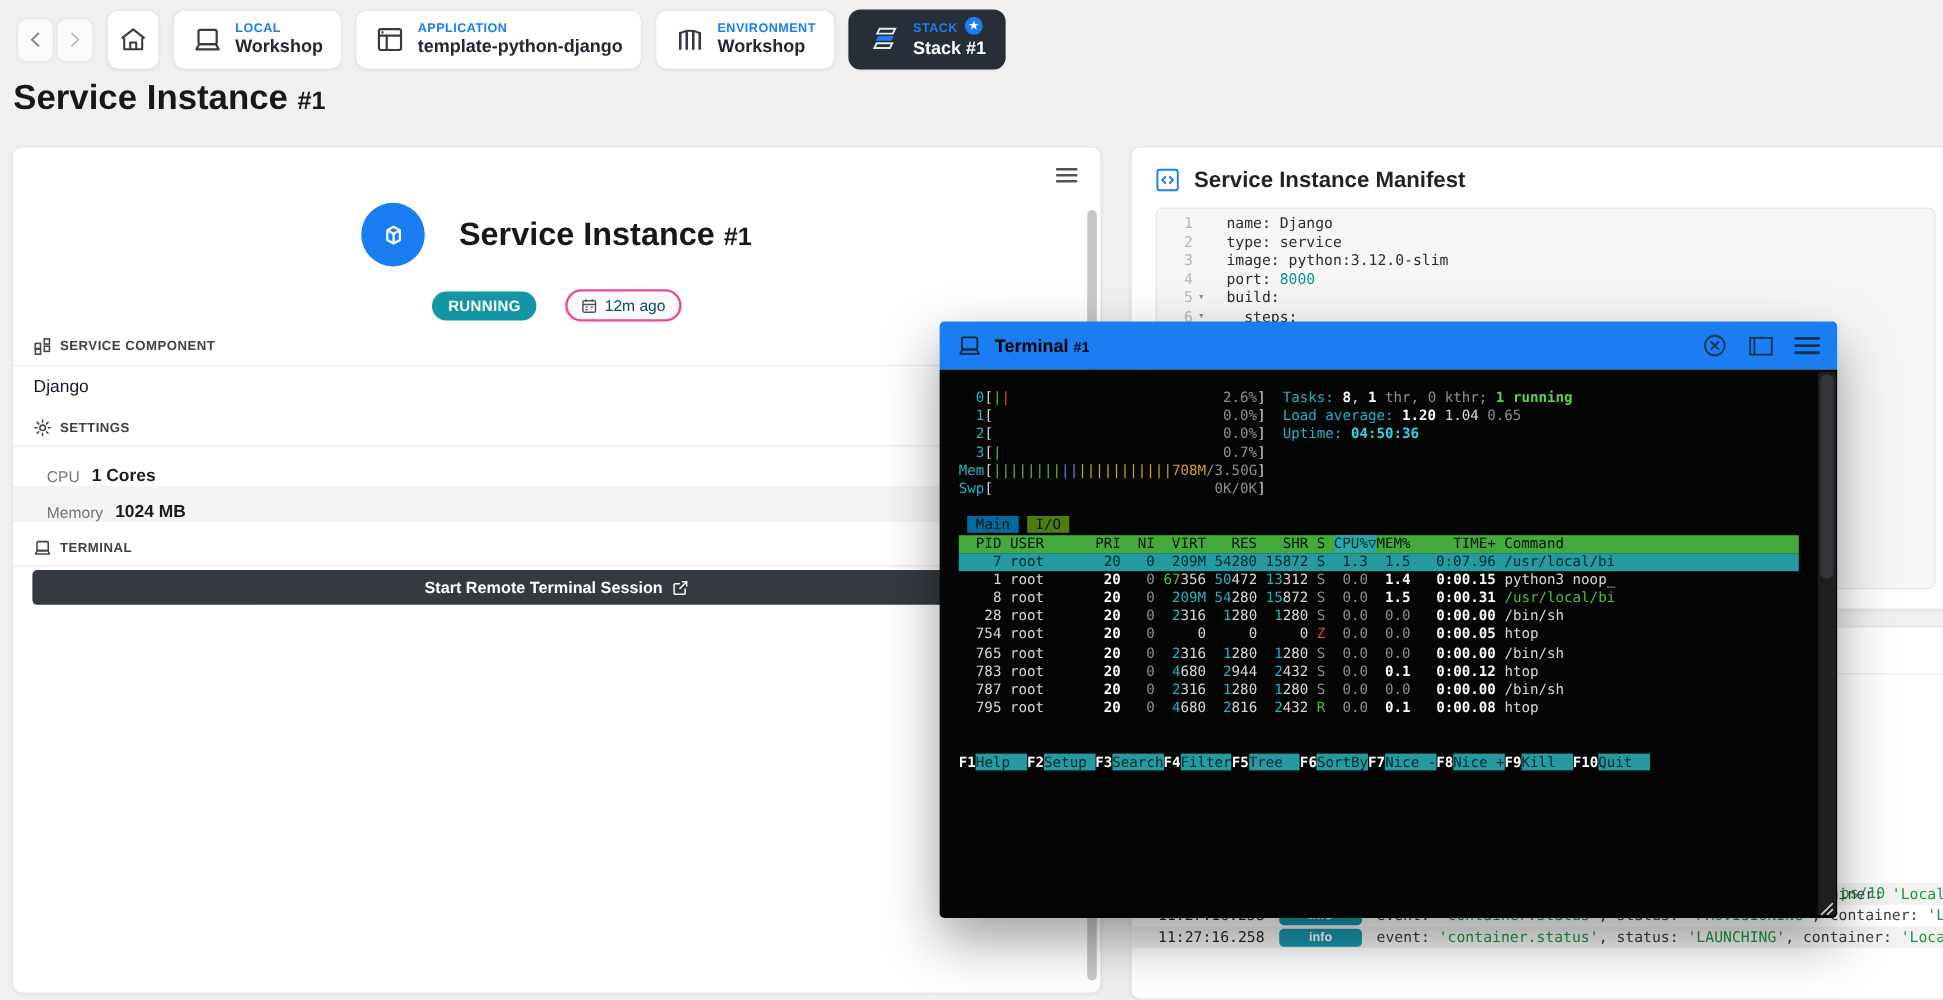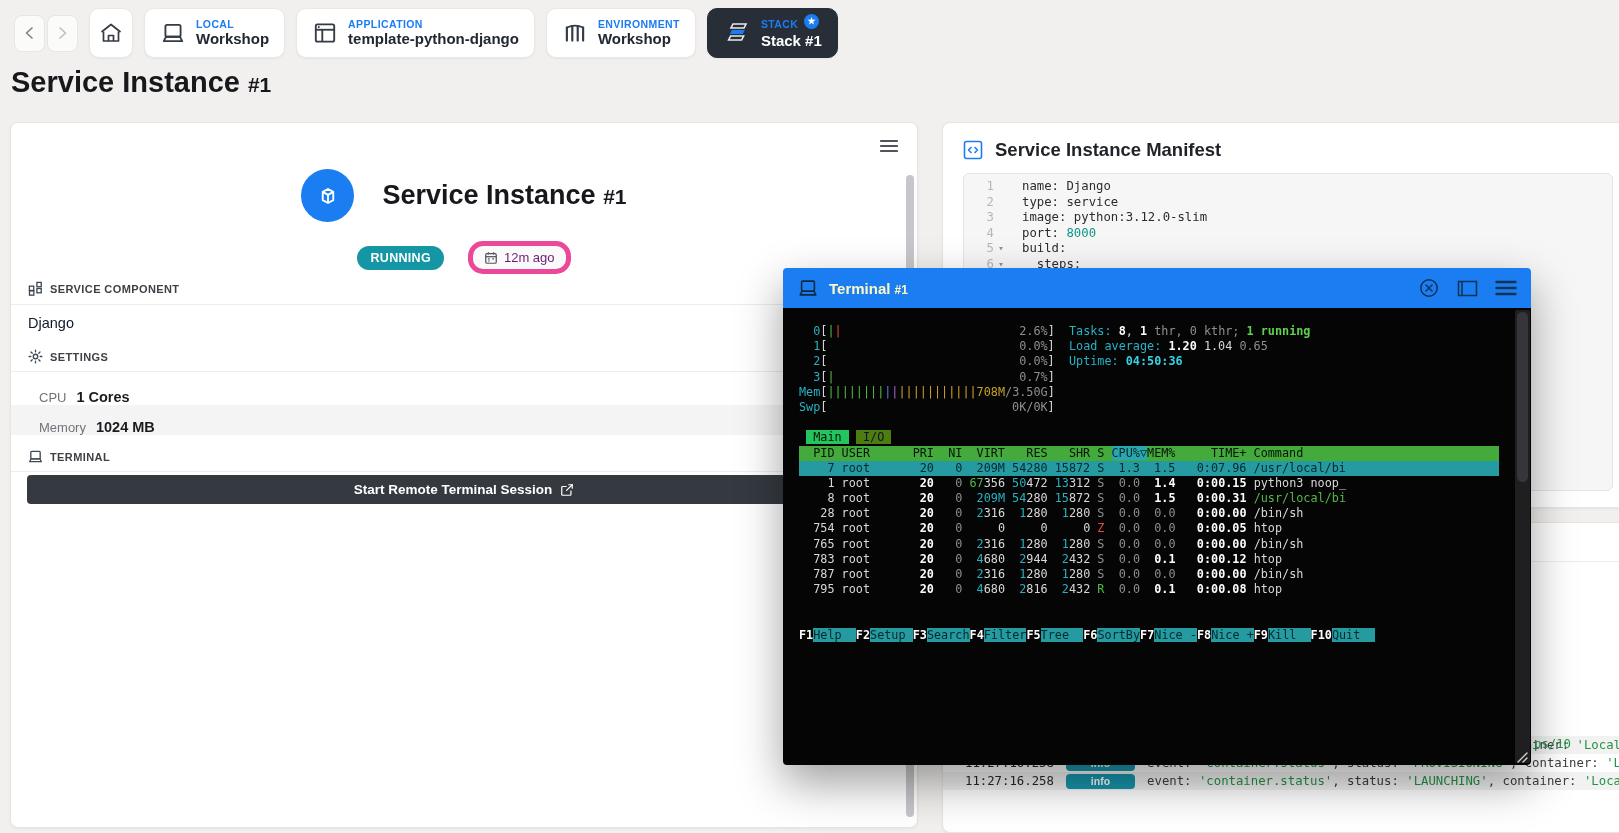--- a/index.html
+++ b/index.html
@@ -37,22 +37,22 @@
 
   
   .card-menu { position:absolute; right:19px; top:16px; cursor:pointer; }
   .hero { position:absolute; left:0; right:0; top:46px; display:flex; justify-content:center; align-items:center; gap:28px; }
   .hero-circle { width:53px; height:53px; border-radius:50%; background:#1b7df2; display:flex; align-items:center; justify-content:center; }
   .hero-title { font-size:27px; font-weight:700; color:#17181c; }
   .hero-title .suffix { font-size:21px; }
   .badges { position:absolute; left:0; right:0; top:118px; display:flex; justify-content:center; align-items:center; gap:24px; }
   .badge-running { background:#1496a4; color:#fff; font-size:12.5px; font-weight:700; letter-spacing:.3px;
     padding:5px 13px; border-radius:15px; }
-  .badge-time { background:#fafafa; border:5px solid #ec4899; border-radius:15px; padding:4px 11px;
-    display:flex; align-items:center; gap:6px; font-size:13px; color:#701a75; font-weight:500; }
+  .badge-time { background:#fafafa; border:2px solid #ec4899; border-radius:15px; padding:4px 11px;
+    display:flex; align-items:center; gap:6px; font-size:13px; color:#0c4a6e; font-weight:500; }
 
   .sec-head { position:absolute; left:17px; display:flex; align-items:center; gap:7px;
     font-size:11px; font-weight:700; color:#3f3f46; letter-spacing:.4px; }
   .rule { position:absolute; left:0; right:0; height:1px; background:#ececee; }
   .link { position:absolute; left:17px; font-size:14.5px; color:#0f172a; font-weight:500; cursor:pointer; }
   .kv-row { position:absolute; left:0; right:0; height:30px; display:flex; align-items:flex-end; padding-left:28px; }
   .kv-row.alt { background:#f4f4f5; }
   .kv-label { font-size:13px; color:#73737b; }
   .kv-value { font-size:14.5px; font-weight:600; color:#1b1b1f; margin-left:10px; }
   .dark-btn { position:absolute; left:16px; right:16px; height:29px; background:#343a40; border:none; border-radius:4px;
@@ -83,39 +83,39 @@
   .log-msg { font-family:"DejaVu Sans Mono", monospace; font-size:12.3px; }
   .g-lc { color:#3c3c42; } .g-ls { color:#229544; }
   #log-fragment { position:absolute; left:1534px; top:737px; z-index:5;
     font-family:"DejaVu Sans Mono", monospace; font-size:12.3px; color:#229544; white-space:pre; }
 
   
   #terminal { position:absolute; left:783px; top:268px; width:748px; height:497px; z-index:10;
     border-radius:4px; box-shadow:0 18px 45px rgba(0,0,0,.38); }
   .term-header { height:40px; background:#1b7df2; border-radius:4px 4px 0 0; display:flex; align-items:center;
     padding:0 14px; }
-  .term-title { font-size:15px; font-weight:600; color:#fef9c3; margin-left:10px; }
+  .term-title { font-size:15px; font-weight:600; color:#000000; margin-left:10px; }
   .term-title .suffix { font-size:12px; }
   .term-actions { margin-left:auto; display:flex; align-items:center; gap:17px; }
   .term-actions > span { cursor:pointer; display:flex; }
   .term-body { position:relative; height:457px; background:#050505; border-radius:0 0 4px 4px; overflow:hidden; }
   #term-pre { position:absolute; left:16px; top:16px; width:700px;
     font-family:"DejaVu Sans Mono", monospace; font-size:11.8px; line-height:15.2px; }
   .tline { white-space:pre; height:15.2px; }
   .lb-hdr { background:#43aa3b; width:100%; }
   .lb-sel { background:#259aa0; width:100%; }
   .t-w { color:#d8d8d8; }  .t-wb { color:#fdfdfd; font-weight:bold; }
   .t-gy { color:#8f8f8f; } .t-sp { color:#8f8f8f; }
   .t-cy { color:#27b2c4; } .t-cyb { color:#35d2e4; font-weight:bold; }
   .t-gn { color:#52bb45; } .t-gnb { color:#5ed14f; font-weight:bold; }
   .t-rd { color:#e04a3c; } .t-yl { color:#c9a227; }
   .t-bl { color:#5f7de8; } .t-mg { color:#9a6bd0; }
   .t-hb { color:#06140a; } .t-hbs { background:#2aa7ad; color:#042a2c; }
   .t-sr { color:#032a2e; }
-  .t-tabm { background:#22c55e; color:#0a140a; }
+  .t-tabm { background:#0369a1; color:#0a140a; }
   .t-tabio { background:#4d7c0f; color:#0e1530; }
   .t-fk { color:#fff; font-weight:bold; }
   .t-fl { background:#259aa0; color:#062a2c; }
   .term-scrollbar { position:absolute; right:1px; top:2px; bottom:2px; width:15px; background:#1f1f22; border-radius:2px; }
   .term-scroll-thumb { position:absolute; left:2px; top:2px; width:11px; height:170px; background:#35353a; border-radius:5px; cursor:pointer; }
   .resize-grip { position:absolute; right:3px; bottom:2px; cursor:nwse-resize; }
 
   svg { display:block; }
 </style>
 </head>

